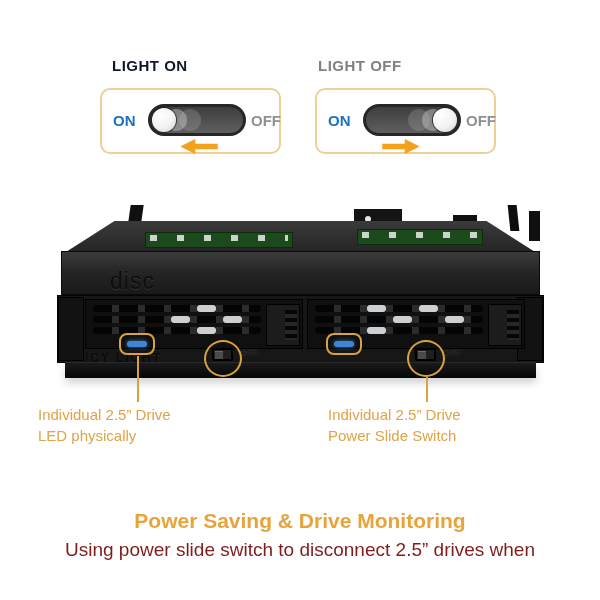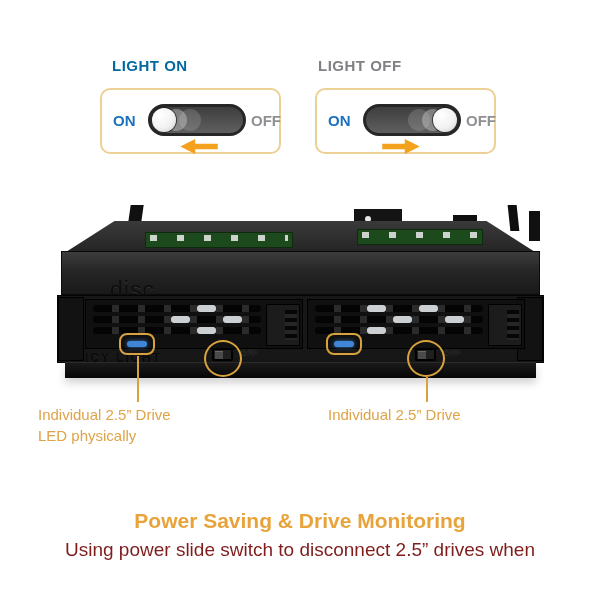--- a/index.html
+++ b/index.html
@@ -1,21 +1,21 @@
 <!DOCTYPE html>
 <html><head>
 <meta charset="utf-8">
 <style>
   html,body{margin:0;padding:0;background:#fff;}
   .page{position:relative;width:600px;height:600px;background:#ffffff;overflow:hidden;
         font-family:"Liberation Sans",sans-serif;}
 
   
   .tlabel{position:absolute;font-size:15px;font-weight:bold;letter-spacing:.5px;}
-  .tlabel.blue{color:#0369a1;}
+  .tlabel.blue{color:#0f172a;}
   .tlabel.gray{color:#7F8184;}
   .tcard{position:absolute;width:181px;height:66px;background:#fff;border:2px solid #ECD095;
          border-radius:10px;box-sizing:border-box;}
   .tcard .onlbl{position:absolute;left:11px;top:22px;font-size:15px;font-weight:bold;color:#1C71BE;}
   .tcard .offlbl{position:absolute;left:149px;top:22px;font-size:15px;font-weight:bold;color:#8E9093;}
   .track{position:absolute;left:46px;top:14px;width:98px;height:32px;border-radius:16px;
          background:linear-gradient(180deg,#3e3e3e,#5f5f5f);border:3px solid #262626;box-sizing:border-box;}
   .knob{position:absolute;top:1px;width:24px;height:24px;border-radius:50%;
         background:radial-gradient(circle at 35% 30%,#ffffff 0%,#f2f2f2 55%,#cfcfcf 100%);
         box-shadow:0 0 0 1px rgba(20,20,20,.7);}
@@ -45,21 +45,21 @@
   .chassis-top{left:5px;top:16px;width:477px;height:32px;
                background:linear-gradient(180deg,#3a3a3a,#242424);
                clip-path:polygon(11% 0,89% 0,99.5% 100%,.5% 100%);}
   .pcb{background:#1d4a1d;border:1px solid #0d2a0d;overflow:hidden;}
   .pcb:after{content:"";position:absolute;left:4px;top:2px;right:4px;height:6px;
              background:repeating-linear-gradient(90deg,rgba(235,235,235,.85) 0 7px,transparent 7px 27px);}
   .pcb1{left:88px;top:27px;width:148px;height:16px;}
   .pcb2{left:300px;top:24px;width:126px;height:16px;}
   .bezel{left:4px;top:46px;width:479px;height:44px;border:1px solid #0a0a0a;
          background:linear-gradient(180deg,#3c3c3c 0%,#262626 45%,#191919 100%);}
-  .bezel-text{left:48px;top:25px;font-size:23px;font-weight:normal;letter-spacing:1px;
+  .bezel-text{left:48px;top:16px;font-size:23px;font-weight:normal;letter-spacing:1px;
               color:#0d0d0d;text-shadow:0 1px 0 rgba(120,120,120,.25);}
   .panel{left:0;top:90px;width:487px;height:68px;background:#171717;border:1px solid #050505;}
   .rail{top:92px;width:26px;height:64px;background:#121212;border:1px solid #000;}
   .rail.l{left:1px;}.rail.r{left:460px;}
   .bay{top:94px;width:218px;height:50px;background:#101010;border:1px solid #000;}
   .bay.b1{left:28px;}.bay.b2{left:250px;}
   .grille{left:7px;top:5px;width:168px;height:34px;}
   .grow{position:relative;height:7px;margin-bottom:4px;border-radius:3px;
         background:repeating-linear-gradient(90deg,#040404 0 19px,#2b2b2b 19px 26px);}
   .hl{position:absolute;width:19px;height:7px;border-radius:3px;background:#cdd0d2;top:0;}
@@ -218,20 +218,21 @@
   </div>
 
   <div class="cline c1"></div>
   <div class="cline c2"></div>
   <div class="ctext c1">
     <div>Individual 2.5” Drive</div>
     <div>LED physically</div>
   </div>
   <div class="ctext c2">
     <div>Individual 2.5” Drive</div>
+    <div>Power Slide Switch</div>
   </div>
 
   <div class="ftitle">Power Saving &amp; Drive Monitoring</div>
   <div class="fbody">
     <div>Using power slide switch to disconnect 2.5” drives when</div>
   </div>
 
 </div>
 
 </body></html>

